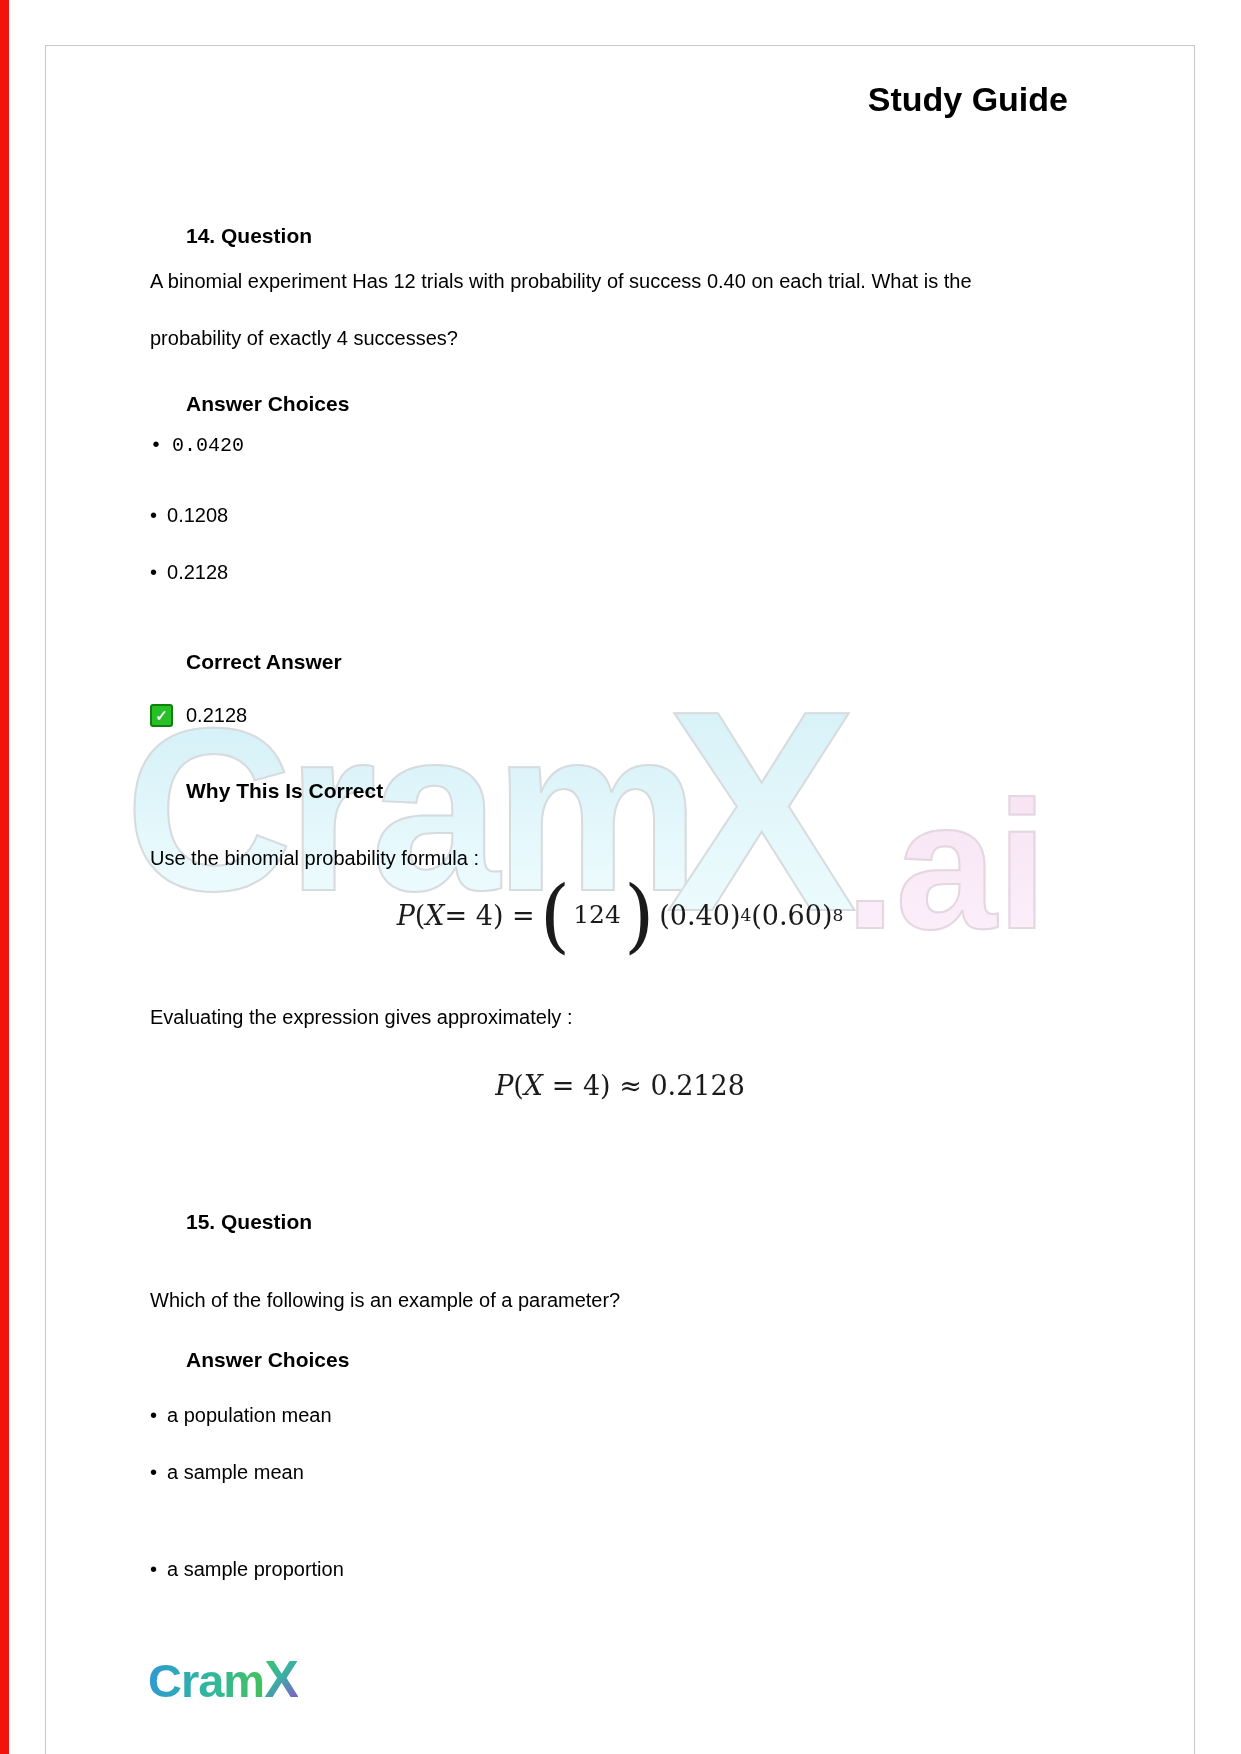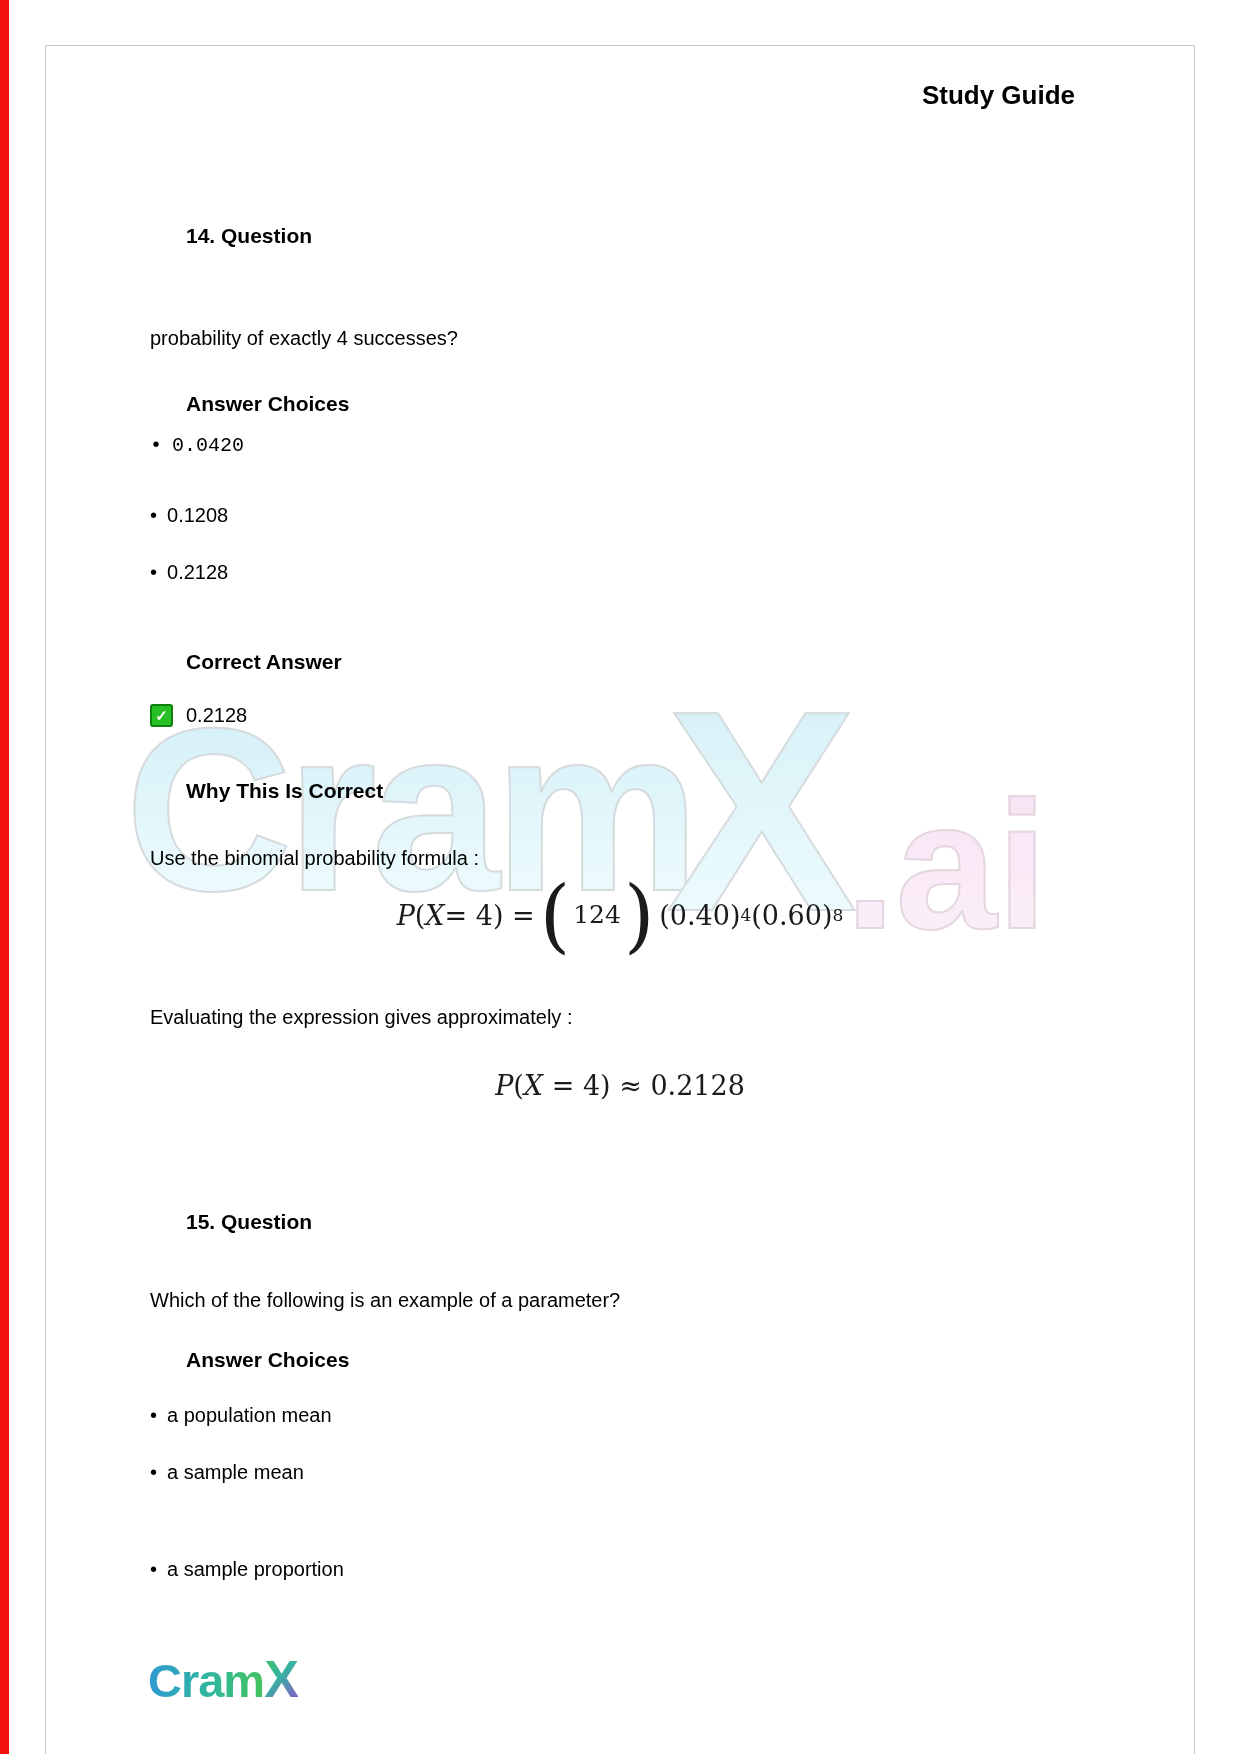--- a/index.html
+++ b/index.html
@@ -18,22 +18,22 @@
   .wm-x{font-size:286px;margin-left:-28px;position:relative;top:20px;
         background:linear-gradient(180deg,#d2eff6 0%,#ecfbfd 80%);
         -webkit-background-clip:text;background-clip:text;color:transparent;
         -webkit-text-stroke:2px #d8dbde;}
   .wm-ai{font-size:182px;margin-left:-12px;position:relative;top:38px;
          background:linear-gradient(180deg,#f6e2f2 0%,#fbeef9 80%);
          -webkit-background-clip:text;background-clip:text;color:transparent;
          -webkit-text-stroke:2px #e4d7df;}
   
   .blk{position:absolute;left:150px;z-index:1;}
-  .title{position:absolute;right:166px;top:80px;z-index:1;
-         font-size:26px;font-weight:700;color:#000;}
+  .title{position:absolute;right:173px;top:80px;z-index:1;
+         font-size:34px;font-weight:700;color:#000;}
   .hdg{font-size:21px;font-weight:700;color:#000;margin-left:36px;}
   .body-txt{font-size:20px;color:#000;}
   .t-h14{top:224px;}
   .t-q14l1{top:270px;}
   .t-q14l2{top:327px;}
   .t-ac14{top:392px;}
   .t-c141{top:434px;font-family:Liberation Mono, monospace;}
   .t-c142{top:504px;}
   .t-c143{top:561px;}
   .t-correct{top:650px;}
@@ -78,20 +78,21 @@
   <div class="red-strip"></div>
   <div class="page-border"></div>
 
   <div class="watermark">
     <span class="wm-cram">Cram</span><span class="wm-x">X</span><span class="wm-ai">.ai</span>
   </div>
 
   <div class="title">Study Guide</div>
 
   <div class="blk hdg t-h14">14. Question</div>
+  <div class="blk body-txt t-q14l1">A binomial experiment Has 12 trials with probability of success 0.40 on each trial. What is the</div>
   <div class="blk body-txt t-q14l2">probability of exactly 4 successes?</div>
 
   <div class="blk hdg t-ac14">Answer Choices</div>
   <div class="blk body-txt t-c141">
     <span class="bullet">•</span><span>0.0420</span>
   </div>
   <div class="blk body-txt t-c142">
     <span class="bullet">•</span><span>0.1208</span>
   </div>
   <div class="blk body-txt t-c143">

